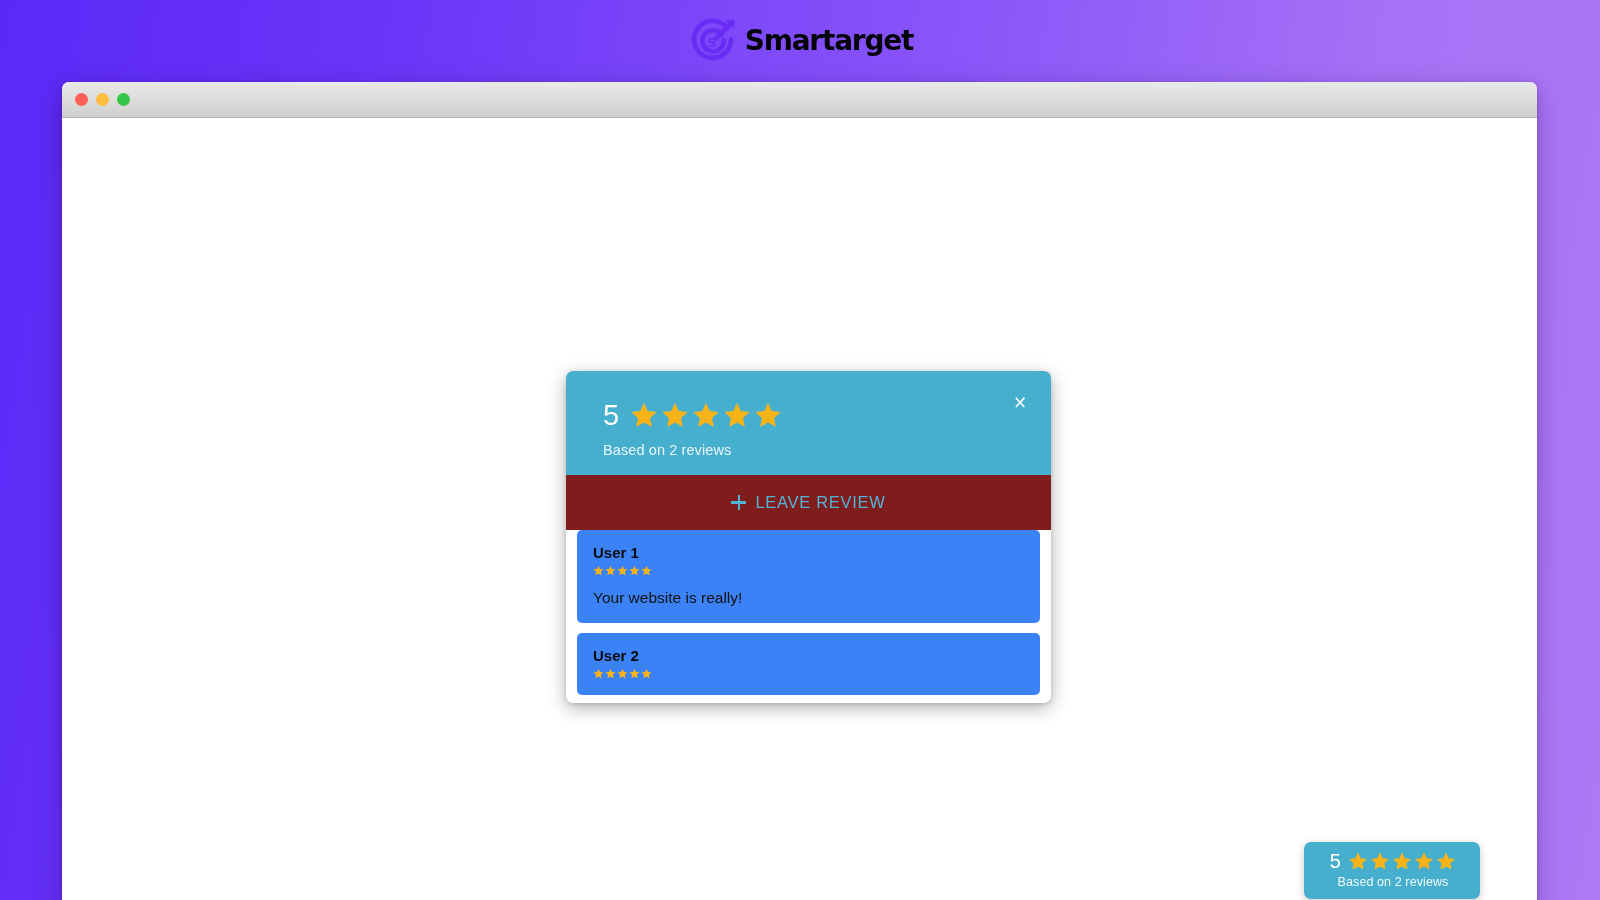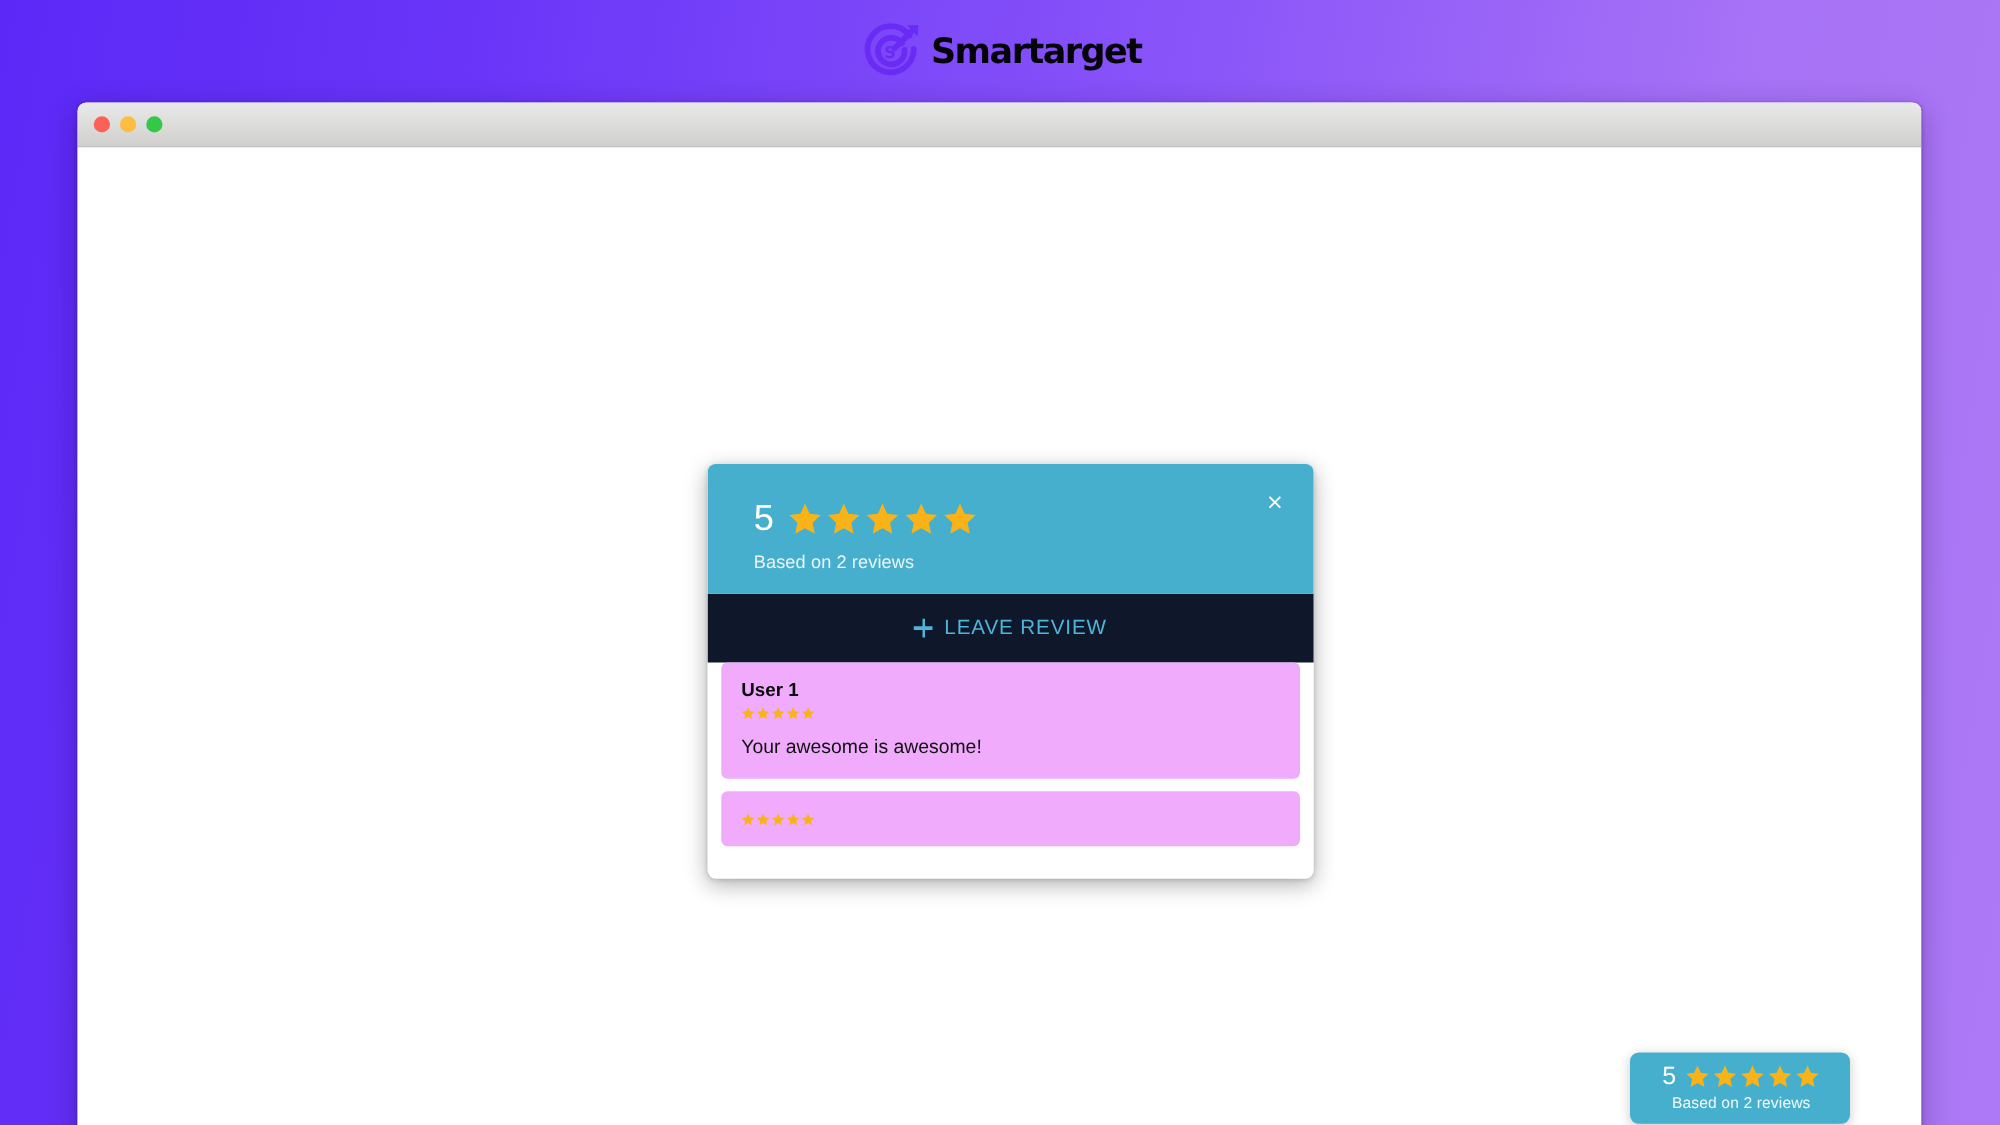--- a/index.html
+++ b/index.html
@@ -116,21 +116,21 @@
     cursor: pointer;
     background: none; border: none;
     font-family: "DejaVu Sans", sans-serif;
   }
 
   .leave-review-row {
     height: 55px;
     display: flex;
     align-items: center;
     justify-content: center;
-    background: #0f172a;
+    background: #7f1d1d;
   }
   .leave-review-btn {
     display: inline-flex;
     align-items: center;
     gap: 9px;
     color: #4FB4D8;
     font-size: 16.5px;
     letter-spacing: 0.7px;
     background: none;
     border: none;
@@ -150,21 +150,21 @@
   .plus-icon::before { left: 0; top: 6.3px; width: 15px; height: 2.4px; }
   .plus-icon::after  { top: 0; left: 6.3px; height: 15px; width: 2.4px; }
 
   .reviews-list {
     padding: 0 11px;
     display: flex;
     flex-direction: column;
     gap: 10px;
   }
   .review-card {
-    background: #f0abfc;
+    background: #3b82f6;
     border-radius: 5px;
     padding: 14px 16px 16px 16px;
   }
   .review-author {
     font-size: 15px;
     font-weight: 700;
     color: #0b0b0b;
     line-height: 1.2;
     font-family: "Liberation Sans", sans-serif;
   }
@@ -290,24 +290,25 @@
             <svg class="star-glyph" viewBox="0 0 24 24">
                 <polygon points="12,1.6 15.2,8.6 22.8,9.5 17.2,14.7 18.7,22.3 12,18.5 5.3,22.3 6.8,14.7 1.2,9.5 8.8,8.6" fill="#F8B318"></polygon>
               </svg>
             <svg class="star-glyph" viewBox="0 0 24 24">
                 <polygon points="12,1.6 15.2,8.6 22.8,9.5 17.2,14.7 18.7,22.3 12,18.5 5.3,22.3 6.8,14.7 1.2,9.5 8.8,8.6" fill="#F8B318"></polygon>
               </svg>
             <svg class="star-glyph" viewBox="0 0 24 24">
                 <polygon points="12,1.6 15.2,8.6 22.8,9.5 17.2,14.7 18.7,22.3 12,18.5 5.3,22.3 6.8,14.7 1.2,9.5 8.8,8.6" fill="#F8B318"></polygon>
               </svg>
           </div>
-          <div class="review-text">Your awesome is awesome!</div>
+          <div class="review-text">Your website is really!</div>
         </div>
 
         <div class="review-card">
+          <div class="review-author">User 2</div>
           <div class="stars-small">
             <svg class="star-glyph" viewBox="0 0 24 24">
                 <polygon points="12,1.6 15.2,8.6 22.8,9.5 17.2,14.7 18.7,22.3 12,18.5 5.3,22.3 6.8,14.7 1.2,9.5 8.8,8.6" fill="#F8B318"></polygon>
               </svg>
             <svg class="star-glyph" viewBox="0 0 24 24">
                 <polygon points="12,1.6 15.2,8.6 22.8,9.5 17.2,14.7 18.7,22.3 12,18.5 5.3,22.3 6.8,14.7 1.2,9.5 8.8,8.6" fill="#F8B318"></polygon>
               </svg>
             <svg class="star-glyph" viewBox="0 0 24 24">
                 <polygon points="12,1.6 15.2,8.6 22.8,9.5 17.2,14.7 18.7,22.3 12,18.5 5.3,22.3 6.8,14.7 1.2,9.5 8.8,8.6" fill="#F8B318"></polygon>
               </svg>

